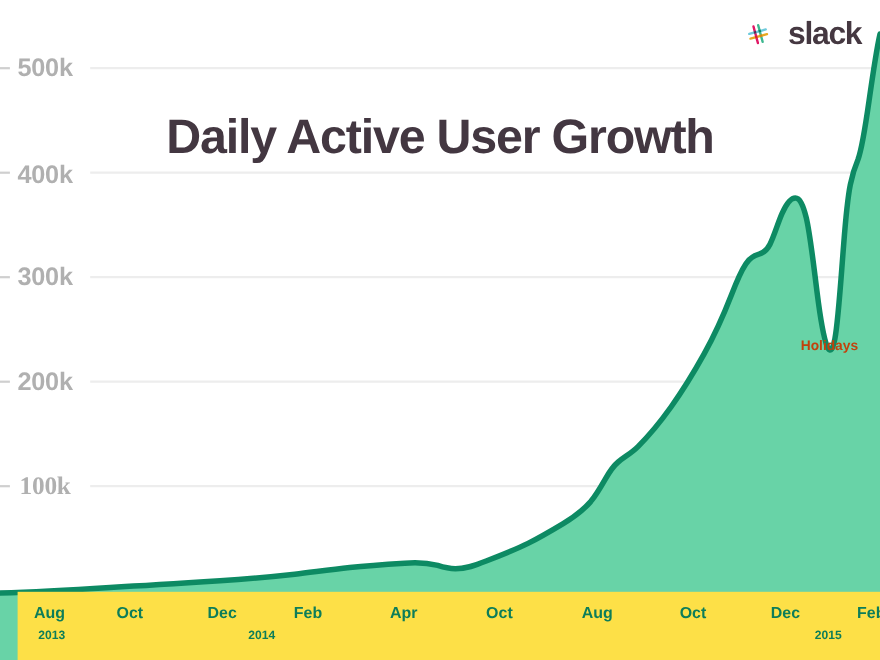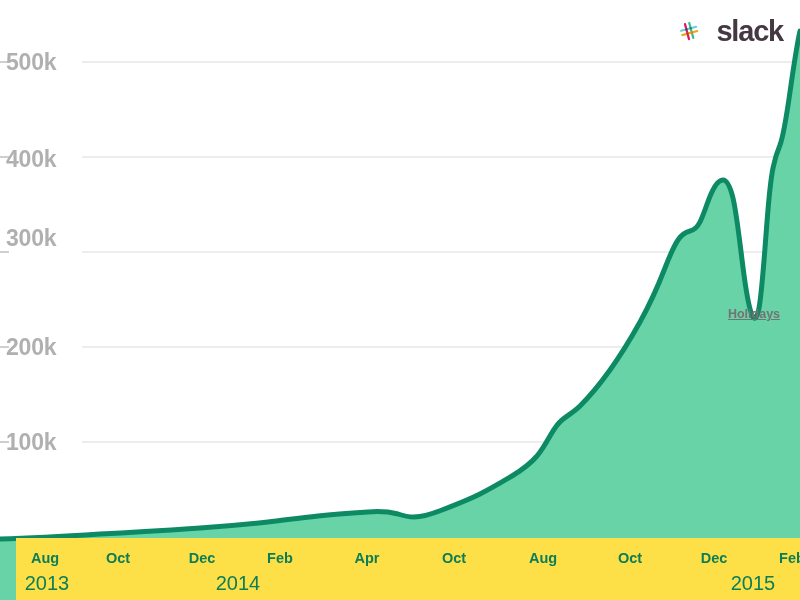--- a/index.html
+++ b/index.html
@@ -24,21 +24,21 @@
     top: 0;
     width: 800px;
     height: 600px;
     display: block;
   }
 
   
   .y-tick-label {
     position: absolute;
     right: 724px;          
-    text-align: left;
+    text-align: center;
     width: 70px;
     color: #b0b0b0;
     font-size: 23px;
     font-weight: bold;
     letter-spacing: -0.2px;
     line-height: 1;
     transform: translateY(-50%);
     white-space: nowrap;
   }
 
@@ -57,26 +57,25 @@
     white-space: nowrap;
   }
 
   
   #holidays-annotation {
     position: absolute;
     left: 712px;
     top: 308px;
     width: 84px;
     text-align: center;
-    color: #737373;
+    color: #c2410c;
     font-size: 12.5px;
     font-weight: bold;
     line-height: 1;
     white-space: nowrap;
-    text-decoration: underline;
   }
 
   
   #x-axis-band {
     position: absolute;
     left: 0;
     top: 538px;
     width: 800px;
     height: 62px;
     background: #fde047;
@@ -89,22 +88,22 @@
     font-size: 14.5px;
     font-weight: bold;
     line-height: 1;
     white-space: nowrap;
     transform: translateX(-50%);
   }
   .x-year-label {
     position: absolute;
     top: 35px;
     color: #0d7d59;
-    font-size: 20px;
-    font-weight: normal;
+    font-size: 11px;
+    font-weight: bold;
     line-height: 1;
     white-space: nowrap;
     transform: translateX(-50%);
   }
 
   
   #slack-logo {
     position: absolute;
     left: 679px;
     top: 14px;
@@ -209,24 +208,25 @@
              C 755,320 757,318 759,308
              C 762,292 764,260 767,222
              C 769,196 771,178 773,168
              C 775,158 777,152 780,145
              C 783,137 786,120 790,92
              C 794,64 797,44 800,31"></path>
   </svg>
 
   <div class="y-tick-label" style="top:62px;">500k</div>
   <div class="y-tick-label" style="top:159px;">400k</div>
-  <div class="y-tick-label" style="top:238px;">300k</div>
+  <div class="y-tick-label" style="top:252px;">300k</div>
   <div class="y-tick-label" style="top:347px;">200k</div>
-  <div class="y-tick-label" style="top:442px;">100k</div>
-
+  <div class="y-tick-label" style="top:442px;font-family:Liberation Serif, serif;">100k</div>
+
+  <div id="chart-title">Daily Active User Growth</div>
 
   <div id="holidays-annotation">Holidays</div>
 
   <div id="x-axis-band">
     <span class="x-tick-label" style="left:29px;">Aug</span>
     <span class="x-tick-label" style="left:102px;">Oct</span>
     <span class="x-tick-label" style="left:186px;">Dec</span>
     <span class="x-tick-label" style="left:264px;">Feb</span>
     <span class="x-tick-label" style="left:351px;text-align:center;">Apr</span>
     <span class="x-tick-label" style="left:438px;">Oct</span>

